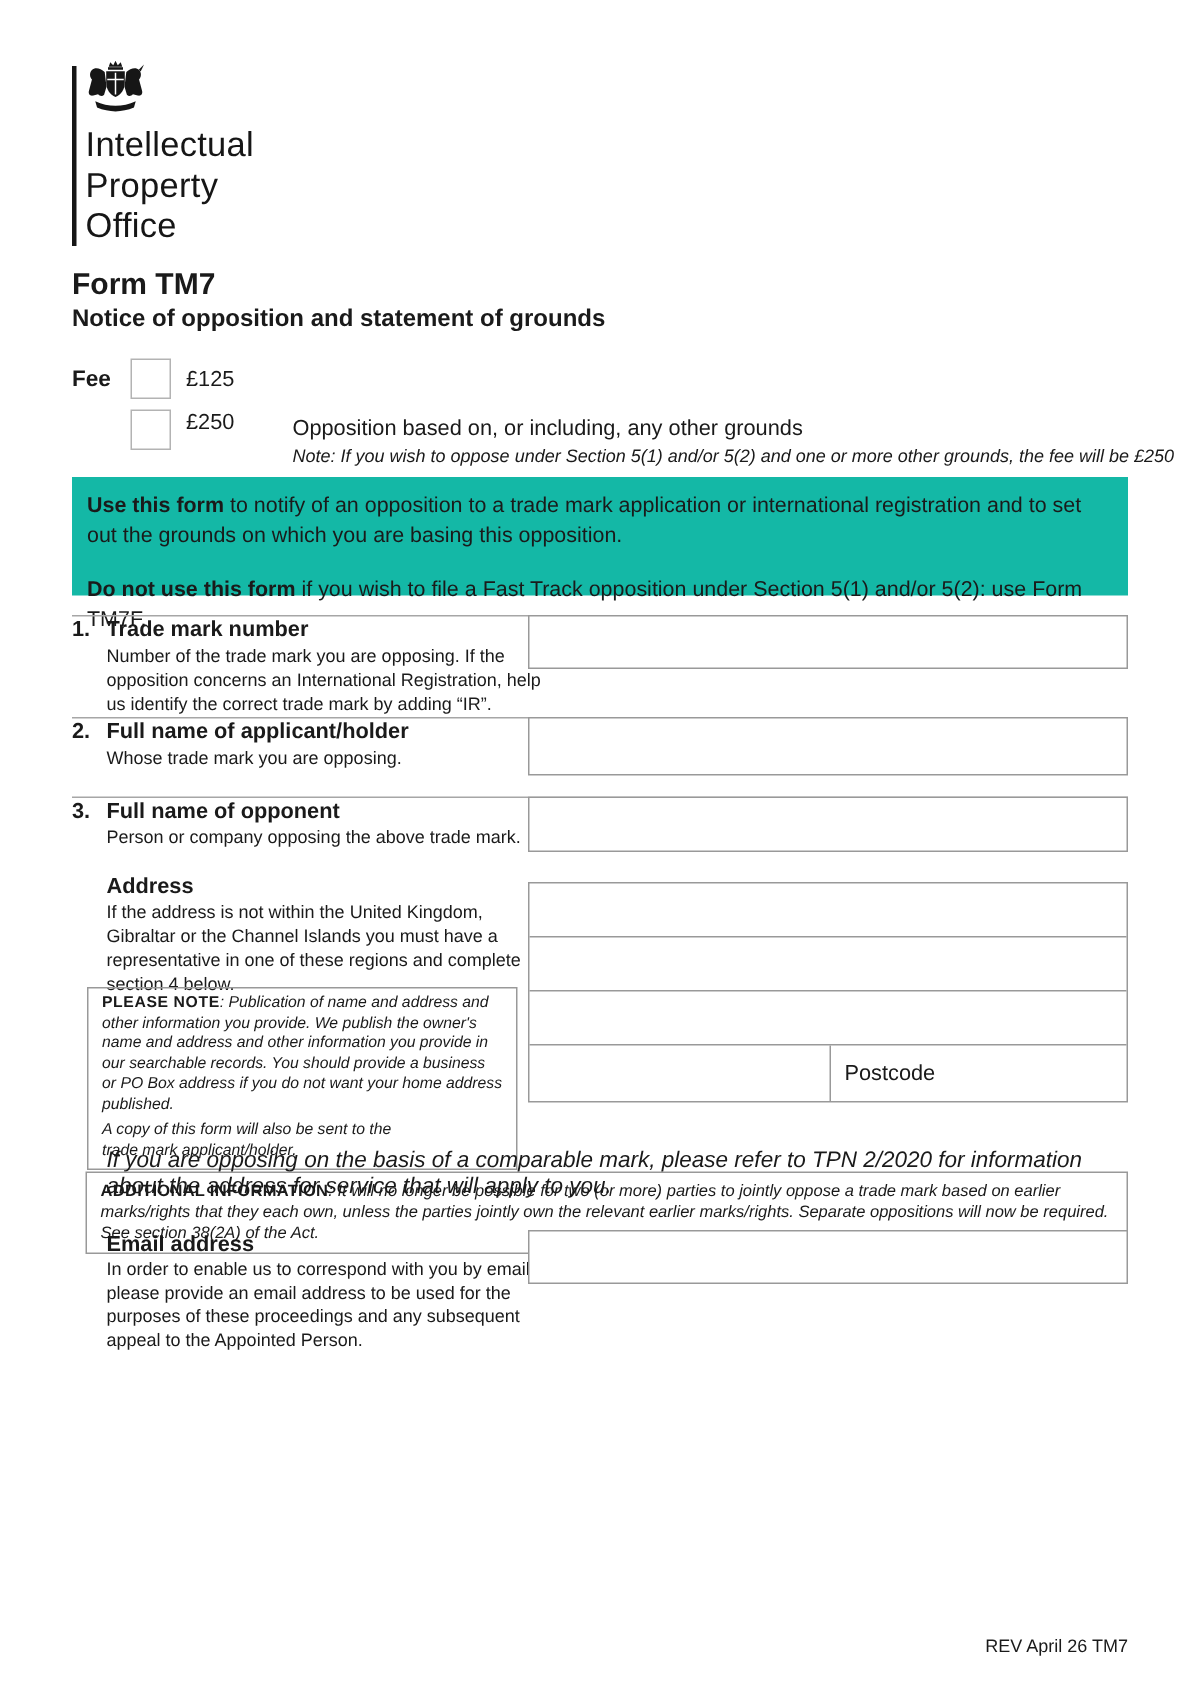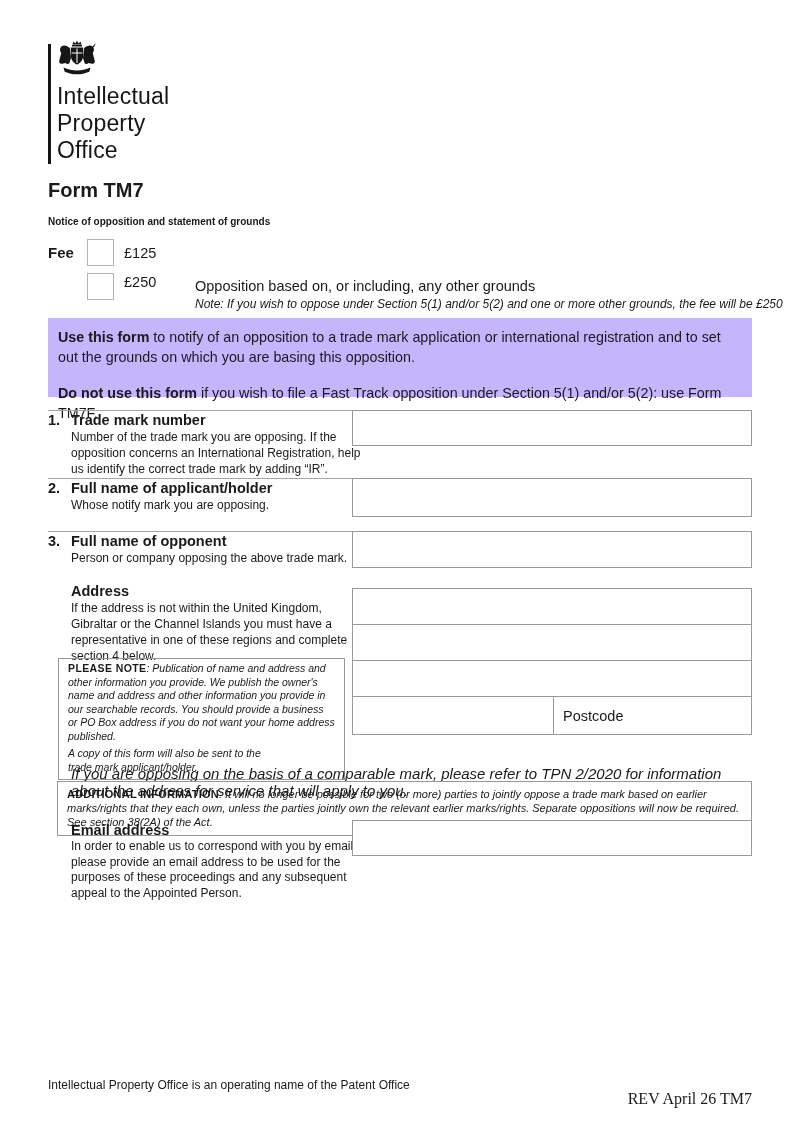--- a/index.html
+++ b/index.html
@@ -14,37 +14,37 @@
   .abs { position:absolute; }
   .b { font-weight:bold; }
 
   
   .logo-bar { left:48px; top:44px; width:3px; height:120px; background:#161616; }
   .logo-crest { left:54px; top:39px; width:46px; height:40px; }
   .logo-text { left:57px; top:83px; font-size:23px; line-height:27px; font-weight:400; color:#161616; letter-spacing:0.2px; }
 
   
   .form-code { left:48px; top:179px; font-size:20px; font-weight:bold; }
-  .form-subtitle { left:48px; top:204px; font-size:10px; font-weight:bold;margin-top:12px; }
+  .form-subtitle { left:48px; top:204px; font-size:16px; font-weight:bold; }
 
   
   .fee-label { left:48px; top:244px; font-size:15px; font-weight:bold; }
   .checkbox { width:27px; height:27px; border:1px solid #b3b3b3; background:#fff; }
   .cb1 { left:87px; top:239px; }
   .cb2 { left:87px; top:273px; }
   .fee-amount { font-size:14.5px; font-weight:normal; }
   .amt1 { left:124px; top:245px; }
   .amt2 { left:124px; top:274px;text-align:right; }
   .fee-desc { font-size:14.5px; }
   .fdesc1 { left:195px; top:245px; }
   .fdesc2 { left:195px; top:278px; }
   .fee-note { left:195px; top:297px; font-size:12px; font-style:italic; }
 
   
-  .info-box { left:48px; top:318px; width:704px; height:79px; background:#c4b5fd; padding:9px 10px; font-size:14.3px; line-height:20px; }
+  .info-box { left:48px; top:318px; width:704px; height:79px; background:#14b8a6; padding:9px 10px; font-size:14.3px; line-height:20px; }
   .info-box p + p { margin-top:16px; }
 
   
   .divider { left:48px; width:704px; height:1px; background:#a6a6a6; }
   .d1 { top:410px; } .d2 { top:478px; } .d3 { top:531px; }
   .sec-num { left:48px; font-size:14.5px; font-weight:bold; }
   .sec-title { left:71px; font-size:14.5px; font-weight:bold; }
   .sec-desc { left:71px; font-size:12px; line-height:16px; color:#1a1a1a; }
   .input-box { left:352px; width:400px; border:1px solid #999; background:#fff; }
   .in1 { top:410px; height:36px; }
@@ -68,21 +68,21 @@
   .tpn-note { left:71px; top:765px; width:685px; font-size:15px; font-style:italic; }
   .add-info { left:57px; top:781px; width:695px; border:1px solid #999; padding:5px 9px 6px 9px; font-size:11px; font-style:italic; line-height:14px; }
   .add-info .lbl { font-weight:bold; font-style:normal; letter-spacing:0.2px; }
 
   
   .email-title { left:71px; top:822px; font-size:14.5px; font-weight:bold; }
   .email-desc { left:71px; top:839px; width:300px; font-size:12px; line-height:15.5px; }
 
   
   .footer-left { left:48px; top:1078px; font-size:12px; }
-  .footer-right { left:452px; top:1090px; width:300px; text-align:right; font-size:16px;font-family:Liberation Serif, serif; }
+  .footer-right { left:452px; top:1090px; width:300px; text-align:right; font-size:12px; }
 </style>
 </head>
 <body>
 
 <div class="page">
 
   <div class="abs logo-bar"></div>
   <div class="abs logo-crest">
     <svg width="46" height="40" viewBox="0 0 46 40" aria-hidden="true">
       <g fill="#161616">
@@ -121,21 +121,21 @@
 
   <div class="abs divider d1"></div>
   <div class="abs sec-num" style="top:412px">1.</div>
   <div class="abs sec-title" style="top:412px">Trade mark number</div>
   <div class="abs sec-desc" style="top:429px; width:290px">Number of the trade mark you are opposing. If the opposition concerns an International Registration, help us identify the correct trade mark by adding “IR”.</div>
   <div class="abs input-box in1"></div>
 
   <div class="abs divider d2"></div>
   <div class="abs sec-num" style="top:480px">2.</div>
   <div class="abs sec-title" style="top:480px">Full name of applicant/holder</div>
-  <div class="abs sec-desc" style="top:497px; width:290px">Whose notify mark you are opposing.</div>
+  <div class="abs sec-desc" style="top:497px; width:290px">Whose trade mark you are opposing.</div>
   <div class="abs input-box in2"></div>
 
   <div class="abs divider d3"></div>
   <div class="abs sec-num" style="top:533px">3.</div>
   <div class="abs sec-title" style="top:533px">Full name of opponent</div>
   <div class="abs sec-desc" style="top:550px; width:290px">Person or company opposing the above trade mark.</div>
   <div class="abs input-box in3"></div>
 
   <div class="abs addr-title">Address</div>
   <div class="abs addr-desc">If the address is not within the United Kingdom, Gibraltar or the Channel Islands you must have a representative in one of these regions and complete section 4 below.</div>
@@ -160,16 +160,15 @@
 
   <div class="abs tpn-note">If you are opposing on the basis of a comparable mark, please refer to TPN 2/2020 for information about the address for service that will apply to you.</div>
   <div class="abs add-info">
     <span class="lbl">ADDITIONAL INFORMATION</span><span>: It will no longer be possible for two (or more) parties to jointly oppose a trade mark based on earlier marks/rights that they each own, unless the parties jointly own the relevant earlier marks/rights. Separate oppositions will now be required. See section 38(2A) of the Act.</span>
   </div>
 
   <div class="abs email-title">Email address</div>
   <div class="abs email-desc">In order to enable us to correspond with you by email, please provide an email address to be used for the purposes of these proceedings and any subsequent appeal to the Appointed Person.</div>
   <div class="abs input-box in-email"></div>
 
-  <div class="abs footer-left">Intellectual Property Office is an operating name of the Patent Office</div>
   <div class="abs footer-right">REV April 26 TM7</div>
 
 </div>
 
 </body></html>

